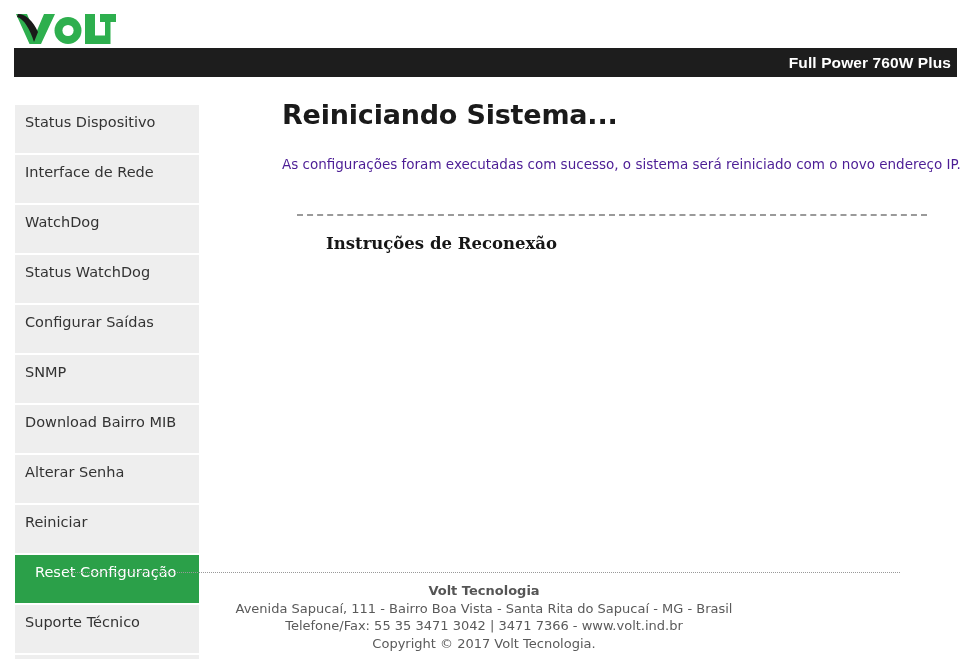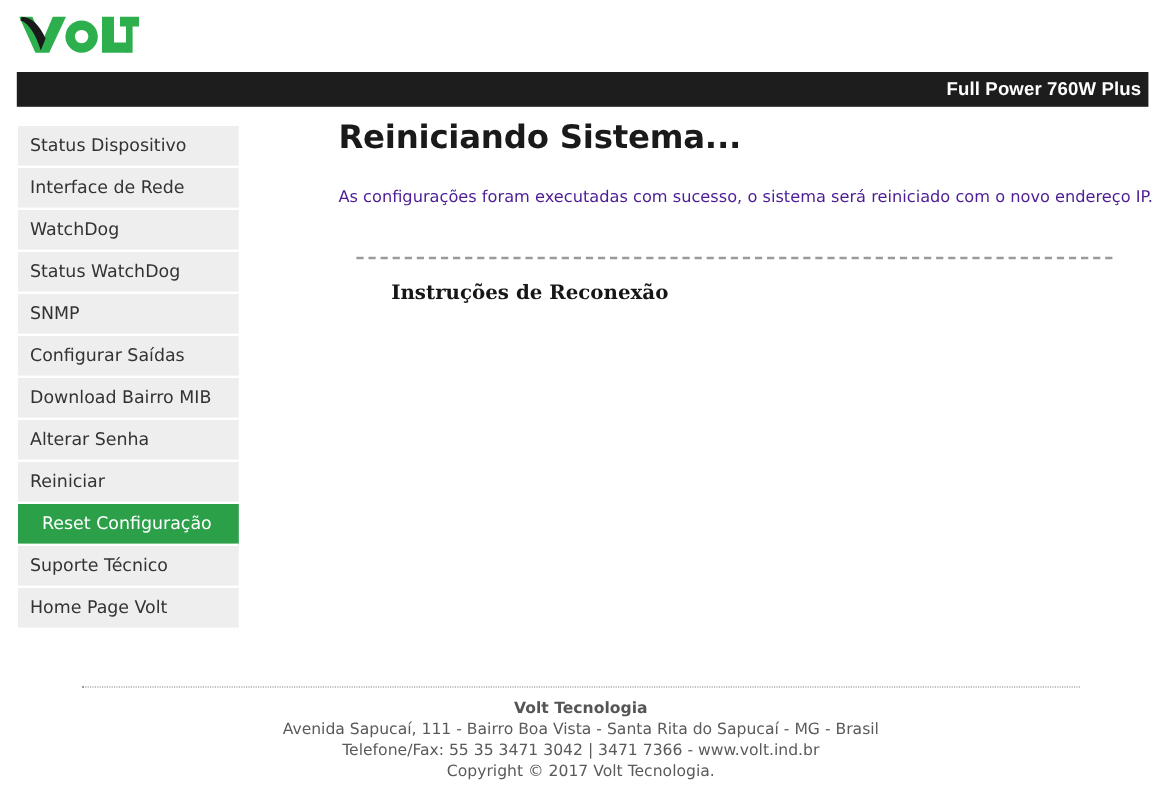--- a/index.html
+++ b/index.html
@@ -22,21 +22,21 @@
     top: 12px;
     width: 200px;
     height: 40px;
   }
   .logo-svg { display: block; }
 
   
   .titlebar {
     position: absolute;
     left: 14px;
-    top: 60px;
+    top: 48px;
     width: 943px;
     height: 29px;
     background: #1d1d1d;
     box-sizing: border-box;
   }
   .titlebar-text {
     position: absolute;
     right: 6px;
     top: 50%;
     transform: translateY(-50%);
@@ -50,21 +50,21 @@
 
   
   .sidebar {
     position: absolute;
     left: 15px;
     top: 105px;
     width: 184px;
   }
   .side-item {
     display: block;
-    height: 35px;
+    height: 50px;
     line-height: 35px;
     padding-left: 10px;
     box-sizing: border-box;
     background: #eeeeee;
     color: #333333;
     font-size: 14.5px;
     border-bottom: 2px solid #ffffff;
     white-space: nowrap;
     overflow: hidden;
     cursor: pointer;
@@ -189,22 +189,22 @@
 
 <div class="titlebar">
   <span class="titlebar-text">Full Power 760W Plus</span>
 </div>
 
 <nav class="sidebar">
   <a class="side-item">Status Dispositivo</a>
   <a class="side-item">Interface de Rede</a>
   <a class="side-item">WatchDog</a>
   <a class="side-item">Status WatchDog</a>
+  <a class="side-item">Configurar Saídas</a>
   <a class="side-item">SNMP</a>
-  <a class="side-item">Configurar Saídas</a>
   <a class="side-item">Download Bairro MIB</a>
   <a class="side-item">Alterar Senha</a>
   <a class="side-item">Reiniciar</a>
   <a class="side-item active">Reset Configuração</a>
   <a class="side-item">Suporte Técnico</a>
   <a class="side-item">Home Page Volt</a>
 </nav>
 
 <main class="content">
   <h1>Reiniciando Sistema...</h1>

